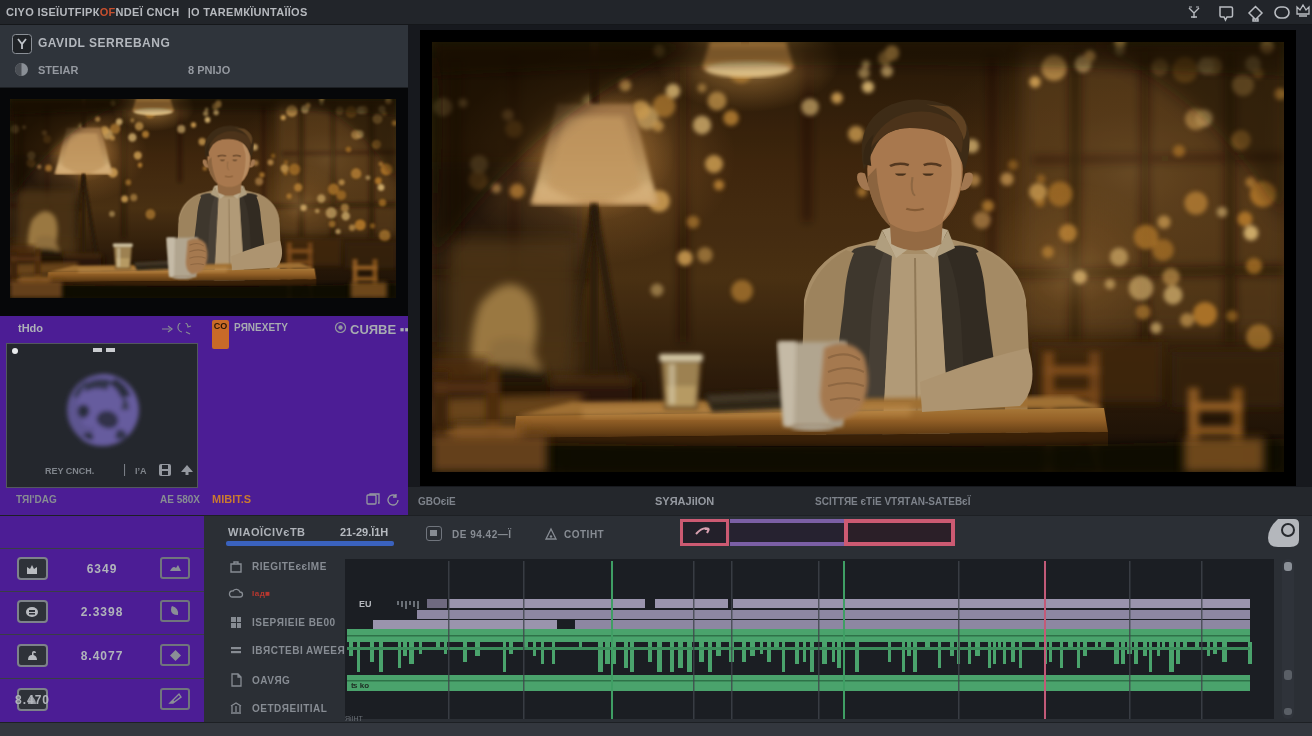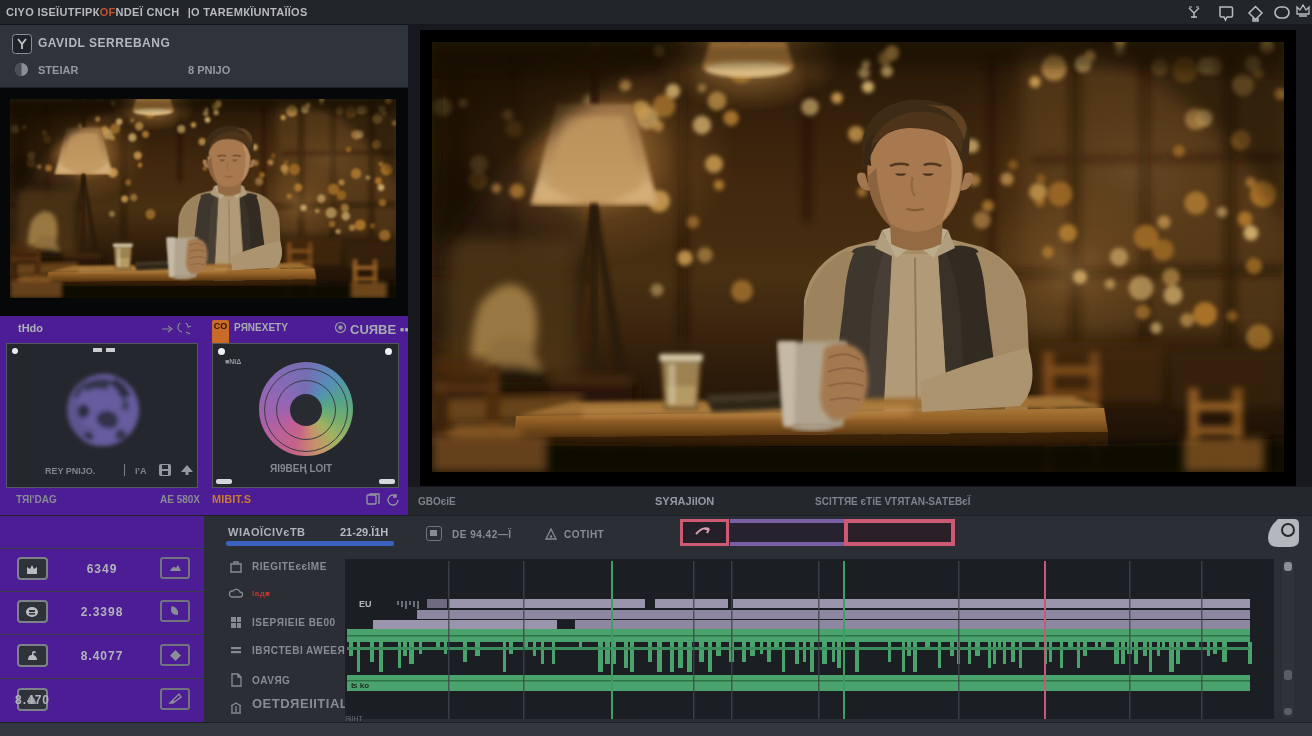--- a/index.html
+++ b/index.html
@@ -416,21 +416,21 @@
 <path d="M26 18 q12 -8 26 -4 l-4 10 q-12 -4 -22 2 z" fill="#33364a"></path>
 <path d="M56 12 q12 6 16 18 l-10 2 q-4 -10 -12 -14 z" fill="#2c2f3e"></path>
 <path d="M20 40 q6 -4 10 2 q2 8 -6 10 q-8 -2 -4 -12z" fill="#2c2f3e"></path>
 <path d="M42 46 q10 -4 16 4 q4 8 -4 12 q-10 2 -16 -6 q-2 -6 4 -10z" fill="#303348"></path>
 <path d="M58 64 q8 -2 10 6 q-6 6 -12 2 z" fill="#33364a"></path>
 <path d="M30 66 q6 2 4 8 q-8 0 -10 -6 z" fill="#2c2f3e"></path>
 <path d="M14 30 q4 -10 14 -16 q-4 12 -10 18 z" fill="#383b52"></path>
 <path d="M64 30 q6 4 6 14 l-8 0 q2 -8 2 -14z" fill="#3a3d55"></path>
 </g>
         </svg>
-        <div class="abs" style="left:38px;top:122px;font-size:9px;font-weight:bold;color:#80858c">REY PNIJO.</div>
+        <div class="abs" style="left:38px;top:122px;font-size:9px;font-weight:bold;color:#80858c">REY CNCH.</div>
         <div class="abs" style="left:116px;top:118px;font-size:12px;color:#80858c">|</div>
         <div class="abs" style="left:128px;top:122px;font-size:9px;font-weight:bold;color:#80858c">I’A</div>
         <svg class="abs" style="left:150px;top:118px" width="16" height="16" viewBox="0 0 16 16" fill="#9599a0">
           <rect x="2" y="2" width="12" height="12" rx="2"></rect>
           <rect x="5" y="3" width="6" height="4" fill="#24272d"></rect>
           <rect x="5" y="9" width="6" height="4" fill="#24272d"></rect>
         </svg>
         <svg class="abs" style="left:172px;top:118px" width="16" height="16" viewBox="0 0 16 16" fill="#9599a0">
           <path d="M8 3 L14 10 L2 10 Z"></path>
           <rect x="6.5" y="10" width="3" height="3"></rect>
@@ -438,34 +438,20 @@
       </div>
       <div class="abs" style="left:16px;top:178px;font-size:10px;font-weight:bold;color:#878c93">TЯIʹDAG</div>
       <div class="abs" style="left:160px;top:178px;font-size:10px;font-weight:bold;color:#878c93">AE 580Χ</div>
       <div class="abs" style="left:212px;top:4px;width:17px;height:29px;background:#c96a28;border-radius:2px;color:#2a1505;font-size:9px;font-weight:bold;text-align:center;line-height:13px">CO</div>
       <div class="abs scopehead" style="left:234px;top:6px;color:#a7abb1">PЯNEXETY</div>
       <svg class="abs" style="left:334px;top:5px" width="13" height="13" viewBox="0 0 13 13" fill="none" stroke="#9599a0" stroke-width="1.2">
         <circle cx="6.5" cy="6.5" r="5"></circle>
         <circle cx="6.5" cy="6.5" r="1.6" fill="#9599a0"></circle>
       </svg>
       <div class="abs scopehead" style="left:350px;top:6px;color:#a7abb1;font-size:13px">CUЯΒE ▪▪</div>
-      <div class="abs scopebox" style="left:212px;width:187px;border:1px solid #53575e">
-        <div class="abs" style="left:5px;top:4px;width:7px;height:7px;border-radius:50%;background:#f0f1f3"></div>
-        <div class="abs" style="left:172px;top:4px;width:7px;height:7px;border-radius:50%;background:#f0f1f3"></div>
-        <div class="abs" style="left:12px;top:14px;font-size:7px;font-weight:bold;color:#91969d">■ΝΙΔ</div>
-        <div class="abs" style="left:3px;top:135px;width:16px;height:5px;background:#d6d8db;border-radius:2px"></div>
-        <div class="abs" style="left:166px;top:135px;width:16px;height:5px;background:#d6d8db;border-radius:2px"></div>
-        <div class="abs" style="left:46px;top:18px;width:94px;height:94px;border-radius:50%;
-background:conic-gradient(from 0deg, #8279c9, #5e9fd0 40deg, #5bb89b 75deg, #7ec27a 105deg, #b5c96a 135deg, #e0a573 165deg, #e06e96 195deg, #d469ae 230deg, #b36cc4 265deg, #9a74cc 310deg, #8279c9 360deg)"></div>
-        <div class="abs" style="left:36px;top:9px;width:114px;height:114px;border-radius:50%;background:#2a2d33;opacity:0.14"></div>
-        <div class="abs" style="left:51px;top:24px;width:84px;height:84px;border-radius:50%;border:1px solid #3a3d44"></div>
-        <div class="abs" style="left:63px;top:36px;width:60px;height:60px;border-radius:50%;border:1px solid #3a3d44"></div>
-        <div class="abs" style="left:77px;top:50px;width:32px;height:32px;border-radius:50%;background:#282b31"></div>
-        <div class="abs" style="left:57px;top:119px;font-size:10px;font-weight:bold;color:#85898f">ЯΙ9ΒΕҢ LOΙT</div>
-      </div>
       <div class="abs" style="left:212px;top:177px;font-size:11px;font-weight:bold;color:#c97a30">ΜІΒІΤ.Ѕ</div>
       <svg class="abs" style="left:366px;top:177px" width="14" height="13" viewBox="0 0 14 13" fill="none" stroke="#9599a0" stroke-width="1.3">
         <rect x="1" y="2" width="9" height="9" rx="1"></rect>
         <path d="M4 2 V1 h9 v9 h-1"></path>
       </svg>
       <svg class="abs" style="left:386px;top:177px" width="13" height="13" viewBox="0 0 13 13" fill="none" stroke="#9599a0" stroke-width="1.3">
         <path d="M10 3 a5 5 0 1 0 2 4 M10 1 v3 h-3"></path>
       </svg>
     </div>
     <div class="abs" style="left:0;top:490px;width:204px;height:1px;background:#1d2024"></div>
@@ -550,21 +536,21 @@
       <rect x="3" y="9" width="10" height="2.2" fill="#878c93"></rect>
     </svg>
     <div class="abs tmenu" style="left:48px;top:129px;color:#878c93;font-size:10px">IΒЯCTEΒI AWEΕЯ</div>
     <svg class="abs" style="left:24px;top:156px" width="16" height="16" viewBox="0 0 16 16">
       <path d="M4 2 h6 l3 3 v9 h-9 z M10 2 v3 h3" fill="none" stroke="#878c93" stroke-width="1.3"></path>
     </svg>
     <div class="abs tmenu" style="left:48px;top:159px;color:#878c93;font-size:10px">OAVЯG</div>
     <svg class="abs" style="left:24px;top:184px" width="16" height="16" viewBox="0 0 16 16">
       <path d="M3 6 L8 3 L13 6 M4 6 v6 M8 6 v6 M12 6 v6 M3 13 h10" fill="none" stroke="#878c93" stroke-width="1.3"></path>
     </svg>
-    <div class="abs tmenu" style="left:48px;top:180px;color:#878c93;font-size:13px">OEΤDЯEІΙΤΙAL</div>
+    <div class="abs tmenu" style="left:48px;top:187px;color:#878c93;font-size:10px">OEΤDЯEІΙΤΙAL</div>
     <div class="abs icbtn" style="left:222px;top:10px;width:16px;height:15px;border-width:1.5px"></div>
     <div class="abs" style="left:226px;top:14px;width:7px;height:6px;background:#878c93"></div>
     <div class="abs tmenu" style="left:248px;top:13px">DE 94.42—Ї</div>
     <svg class="abs" style="left:340px;top:11px" width="14" height="14" viewBox="0 0 14 14">
       <path d="M7 2 L12 12 L2 12 Z" fill="none" stroke="#878c93" stroke-width="1.3"></path>
       <circle cx="7" cy="9.5" r="1.2" fill="#878c93"></circle>
     </svg>
     <div class="abs tmenu" style="left:360px;top:13px">COΤІΗT</div>
     <div class="abs" style="left:476px;top:3px;width:49px;height:27px;box-sizing:border-box;background:#23202a;border:3px solid #cc5a72"></div>
     <svg class="abs" style="left:489px;top:8px" width="20" height="16" viewBox="0 0 20 16">

